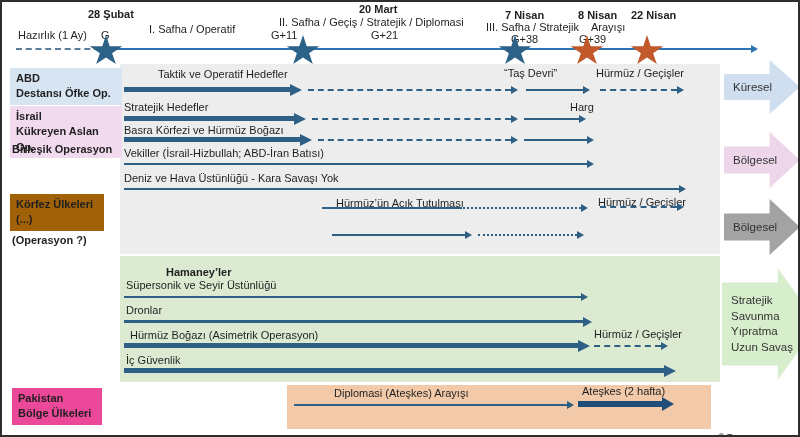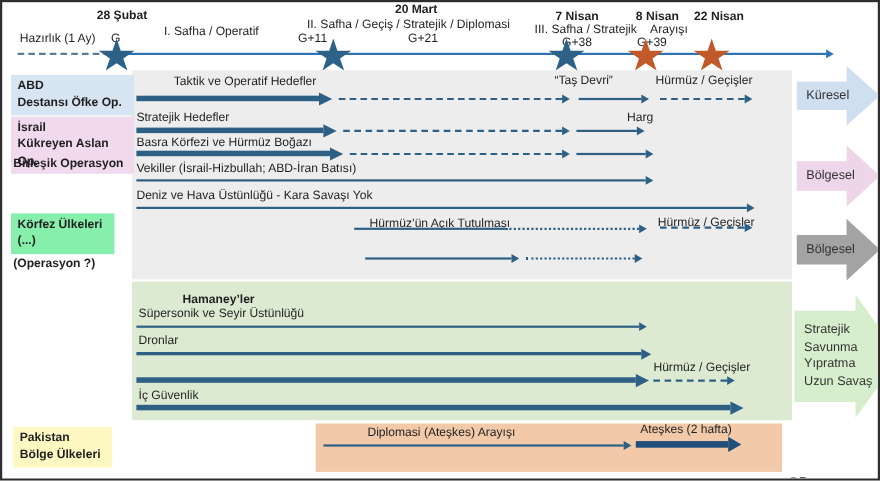--- a/index.html
+++ b/index.html
@@ -77,26 +77,26 @@
 
   <div class="lbox" style="left:8px;top:66px;width:112px;background:#d7e4f2;">
     <div>ABD</div>
     <div>Destansı Öfke Op.</div>
   </div>
   <div class="lbox" style="left:8px;top:104px;width:112px;background:#f1d9ee;">
     <div>İsrail</div>
     <div>Kükreyen Aslan Op.</div>
   </div>
   <div class="t b" style="left:10px;top:141px;">Birleşik Operasyon</div>
-  <div class="lbox" style="left:8px;top:192px;width:94px;background:#86efac;">
+  <div class="lbox" style="left:8px;top:192px;width:94px;background:#a16207;">
     <div>Körfez Ülkeleri</div>
     <div>(...)</div>
   </div>
   <div class="t b" style="left:10px;top:232px;">(Operasyon ?)</div>
-  <div class="lbox" style="left:10px;top:386px;width:90px;background:#fef9c3;">
+  <div class="lbox" style="left:10px;top:386px;width:90px;background:#ec4899;">
     <div>Pakistan</div>
     <div>Bölge Ülkeleri</div>
   </div>
 
   <div class="t" style="left:136px;top:66px;margin-left:20px;">Taktik ve Operatif Hedefler</div>
   <div class="arr" style="left:122px;top:81px;width:178px;">
       <i class="sh5"></i>
       <i class="tri tri-lg"></i>
     </div>
   <div class="arr" style="left:306px;top:81px;width:210px;">
@@ -185,20 +185,21 @@
       <i class="sh2"></i>
       <i class="tri tri-sm"></i>
     </div>
 
   <div class="t" style="left:124px;top:302px;">Dronlar</div>
   <div class="arr" style="left:122px;top:313px;width:468px;">
       <i class="sh3"></i>
       <i class="tri tri-md"></i>
     </div>
 
+  <div class="t" style="left:128px;top:327px;">Hürmüz Boğazı (Asimetrik Operasyon)</div>
   <div class="arr" style="left:122px;top:337px;width:466px;">
       <i class="sh5"></i>
       <i class="tri tri-lg"></i>
     </div>
   <div class="t" style="left:592px;top:326px;">Hürmüz / Geçişler</div>
   <div class="arr" style="left:592px;top:337px;width:74px;">
       <i class="dash"></i>
       <i class="tri tri-sm"></i>
     </div>
 

